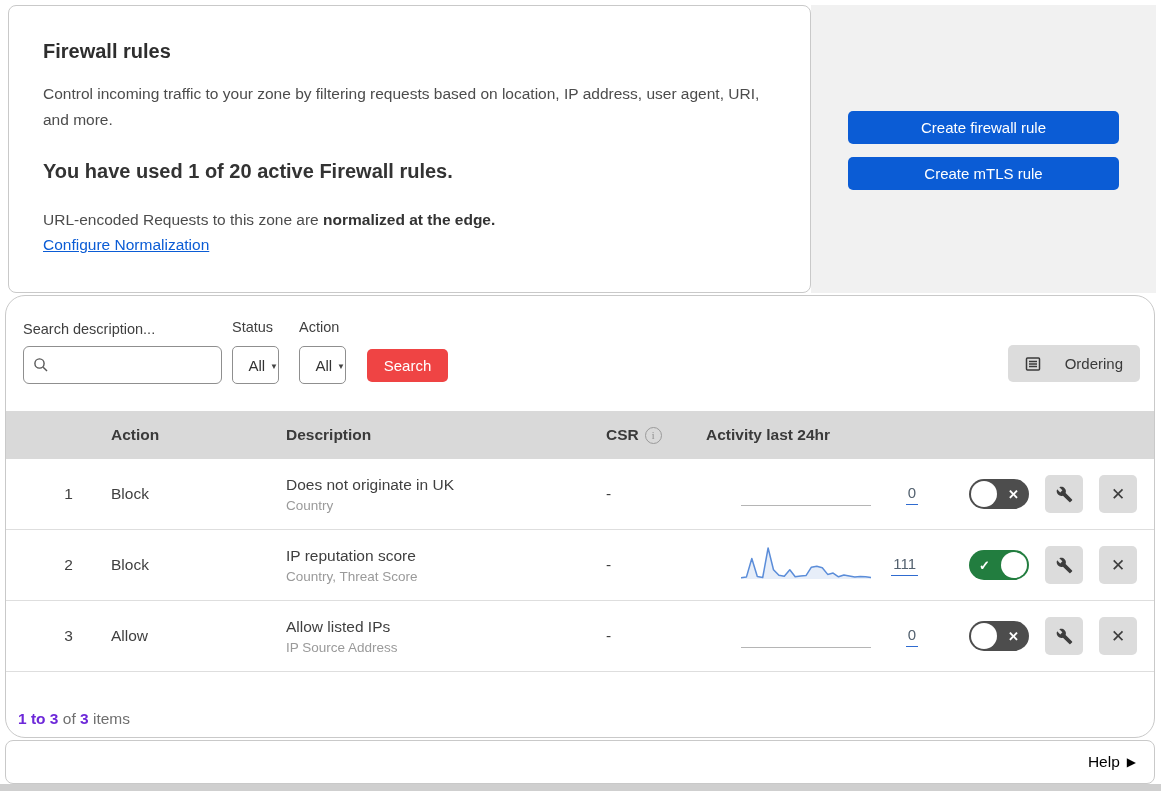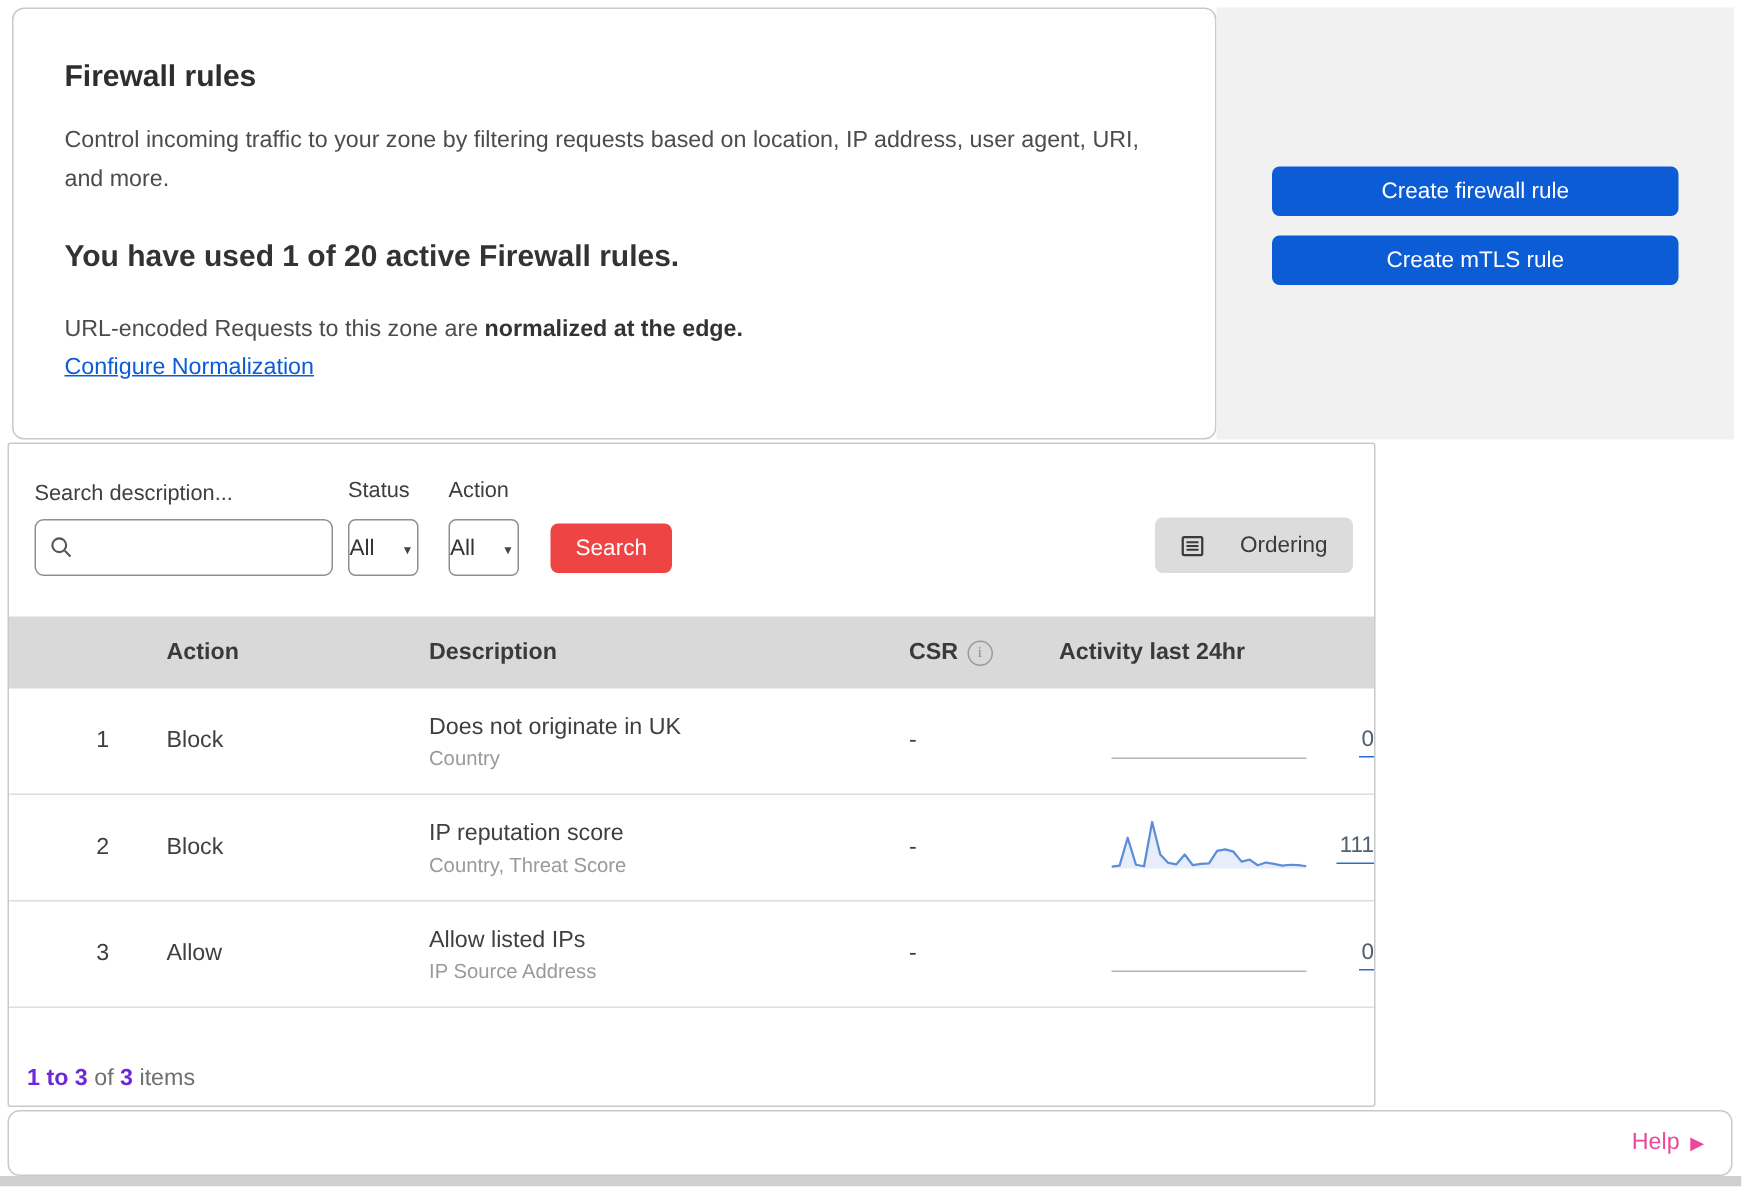--- a/index.html
+++ b/index.html
@@ -17,31 +17,31 @@
   .norm b { color:#333; }
   .cfg-link { font-size:15.5px; color:#0b5cd5; text-decoration:underline; cursor:pointer; }
 
   
   .side-panel { position:absolute; left:811px; top:5px; width:345px; height:288px; background:#f1f1f1; }
   .side-btn { position:absolute; left:37px; width:271px; height:33px; background:#0b5cd5; color:#fff;
     border:none; border-radius:5px; font-size:15px; font-family:inherit; cursor:pointer; }
   .side-btn.b1 { top:106px; } .side-btn.b2 { top:152px; }
 
   
-  .main-card { position:absolute; left:5px; top:295px; width:912px; height:443px; background:#fff;
-    border:1px solid #c9c9c9; border-radius:2px; box-sizing:border-box; overflow:hidden; }
+  .main-card { position:absolute; left:5px; top:295px; width:1150px; height:443px; background:#fff;
+    border:1px solid #c9c9c9; border-radius:20px; box-sizing:border-box; overflow:hidden; }
 
   .filter-bar { position:relative; height:115px; }
   .f-label { position:absolute; font-size:14.5px; color:#3f3f3f; }
   .lbl-search { left:17px; top:25px; } .lbl-status { left:226px; top:23px; } .lbl-action { left:293px; top:23px; }
   .search-box { position:absolute; left:17px; top:50px; width:199px; height:38px; border:1px solid #8f8f8f;
     border-radius:6px; box-sizing:border-box; display:flex; align-items:center; padding:0 9px; gap:7px; background:#fff; }
   .search-box input { border:none; outline:none; flex:1; font-size:15px; font-family:inherit; color:#333; min-width:0; }
   .dropdown { position:absolute; top:50px; width:47px; height:38px; border:1px solid #8f8f8f; border-radius:5px;
-    box-sizing:border-box; background:#fff; display:flex; align-items:center; justify-content:flex-start; gap:18px;
+    box-sizing:border-box; background:#fff; display:flex; align-items:center; justify-content:flex-end; gap:5px;
     font-size:15px; color:#333; cursor:pointer; }
   .dd-status { left:226px; } .dd-action { left:293px; }
   .dd-arrow { font-size:8px; color:#444; padding-top:2px; }
   .search-btn { position:absolute; left:361px; top:53px; width:81px; height:33px; background:#ef4444; color:#fff;
     border:none; border-radius:5px; font-size:15px; font-family:inherit; cursor:pointer; }
   .ordering-btn { position:absolute; right:14px; top:49px; height:37px; background:#dcdcdc; border:none;
     border-radius:5px; padding:0 17px; font-size:15px; color:#3a3a3a; font-family:inherit;
     display:flex; align-items:center; gap:24px; cursor:pointer; }
 
   
@@ -79,21 +79,21 @@
     display:flex; align-items:center; justify-content:center; cursor:pointer; color:#3d3d3d; font-size:17px; }
 
   .tfoot { height:70px; box-sizing:border-box; padding:38px 0 0 12px; font-size:15.5px; }
   .tfoot .b { font-weight:700; color:#6d28d9; }
   .tfoot .n { color:#6f6f6f; }
 
   
   .help-bar { position:absolute; left:5px; top:740px; width:1150px; height:44px; background:#fff;
     border:1px solid #c9c9c9; border-radius:8px; box-sizing:border-box;
     display:flex; align-items:center; justify-content:flex-end; padding-right:18px; }
-  .help-link { color:#ec4899; font-size:15.5px; text-decoration:none; display:flex; align-items:center; gap:7px; cursor:pointer; }
+  .help-link { color:#000000; font-size:15.5px; text-decoration:none; display:flex; align-items:center; gap:7px; cursor:pointer; }
   .help-arrow { font-size:12px; }
   .bottom-strip { position:absolute; left:0; right:0; bottom:0; height:7px; background:#cfcfcf; }
 </style>
 </head>
 <body>
 
 <div class="top-card">
   <div class="page-title">Firewall rules</div>
   <div class="intro">Control incoming traffic to your zone by filtering requests based on location, IP address, user agent, URI, and more.</div>
   <div class="usage">You have used 1 of 20 active Firewall rules.</div>

